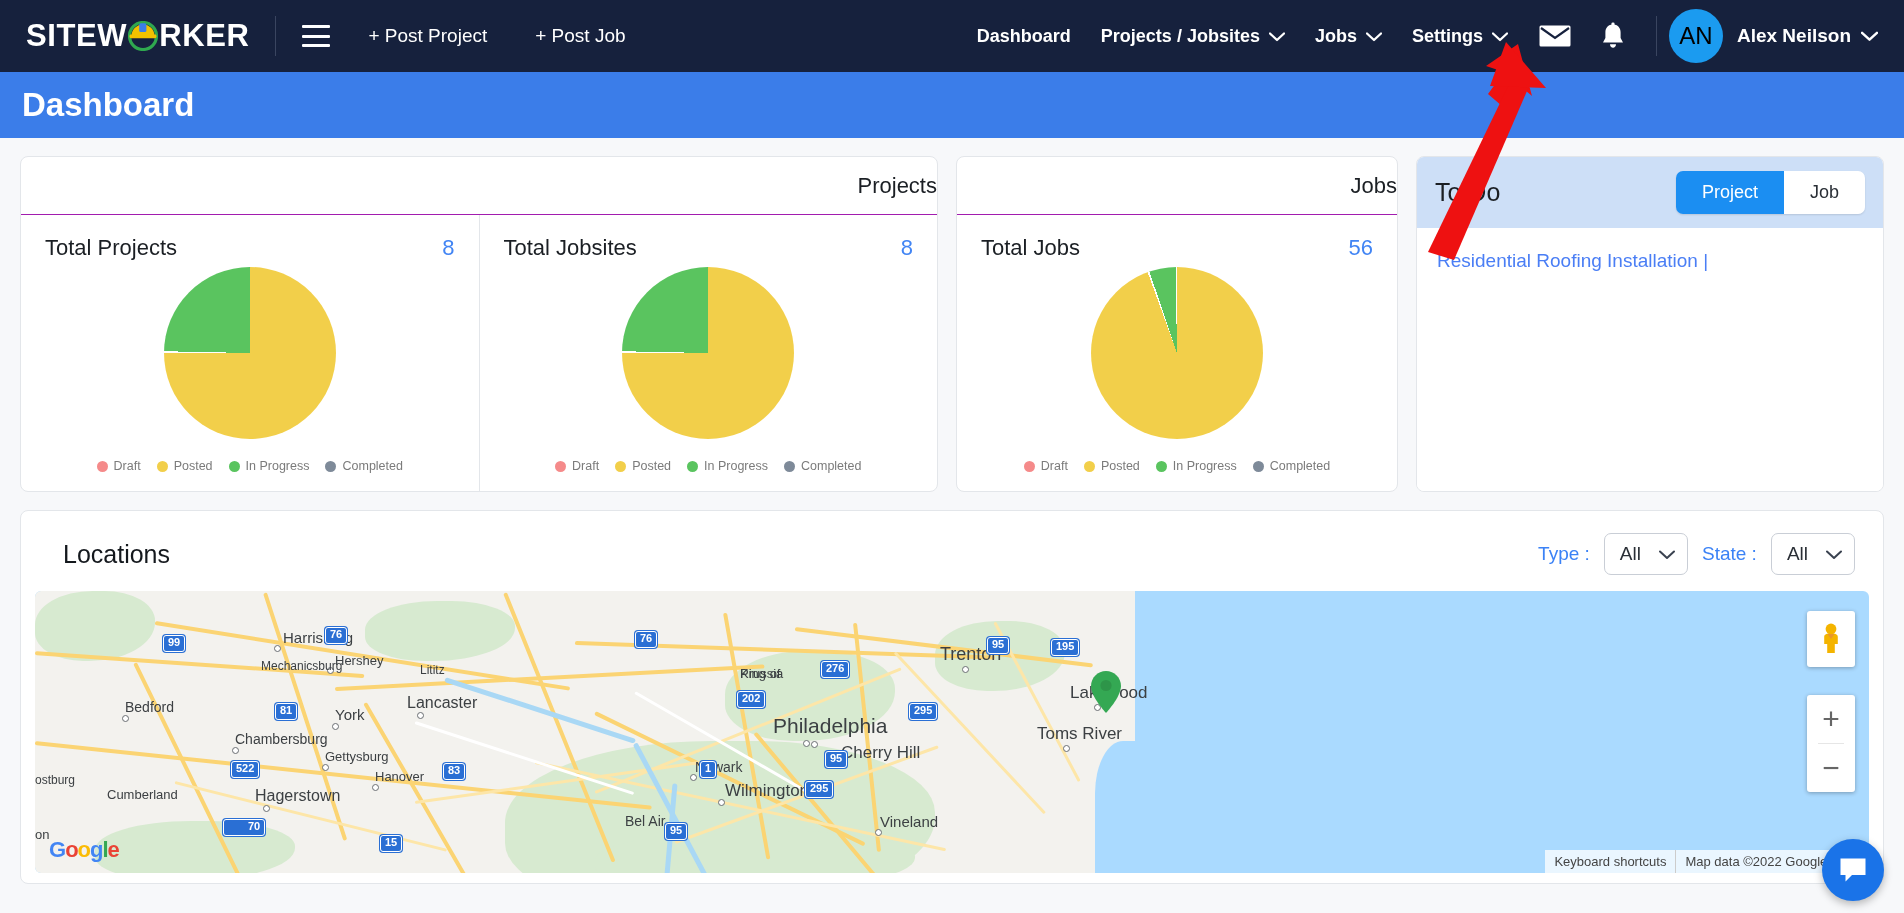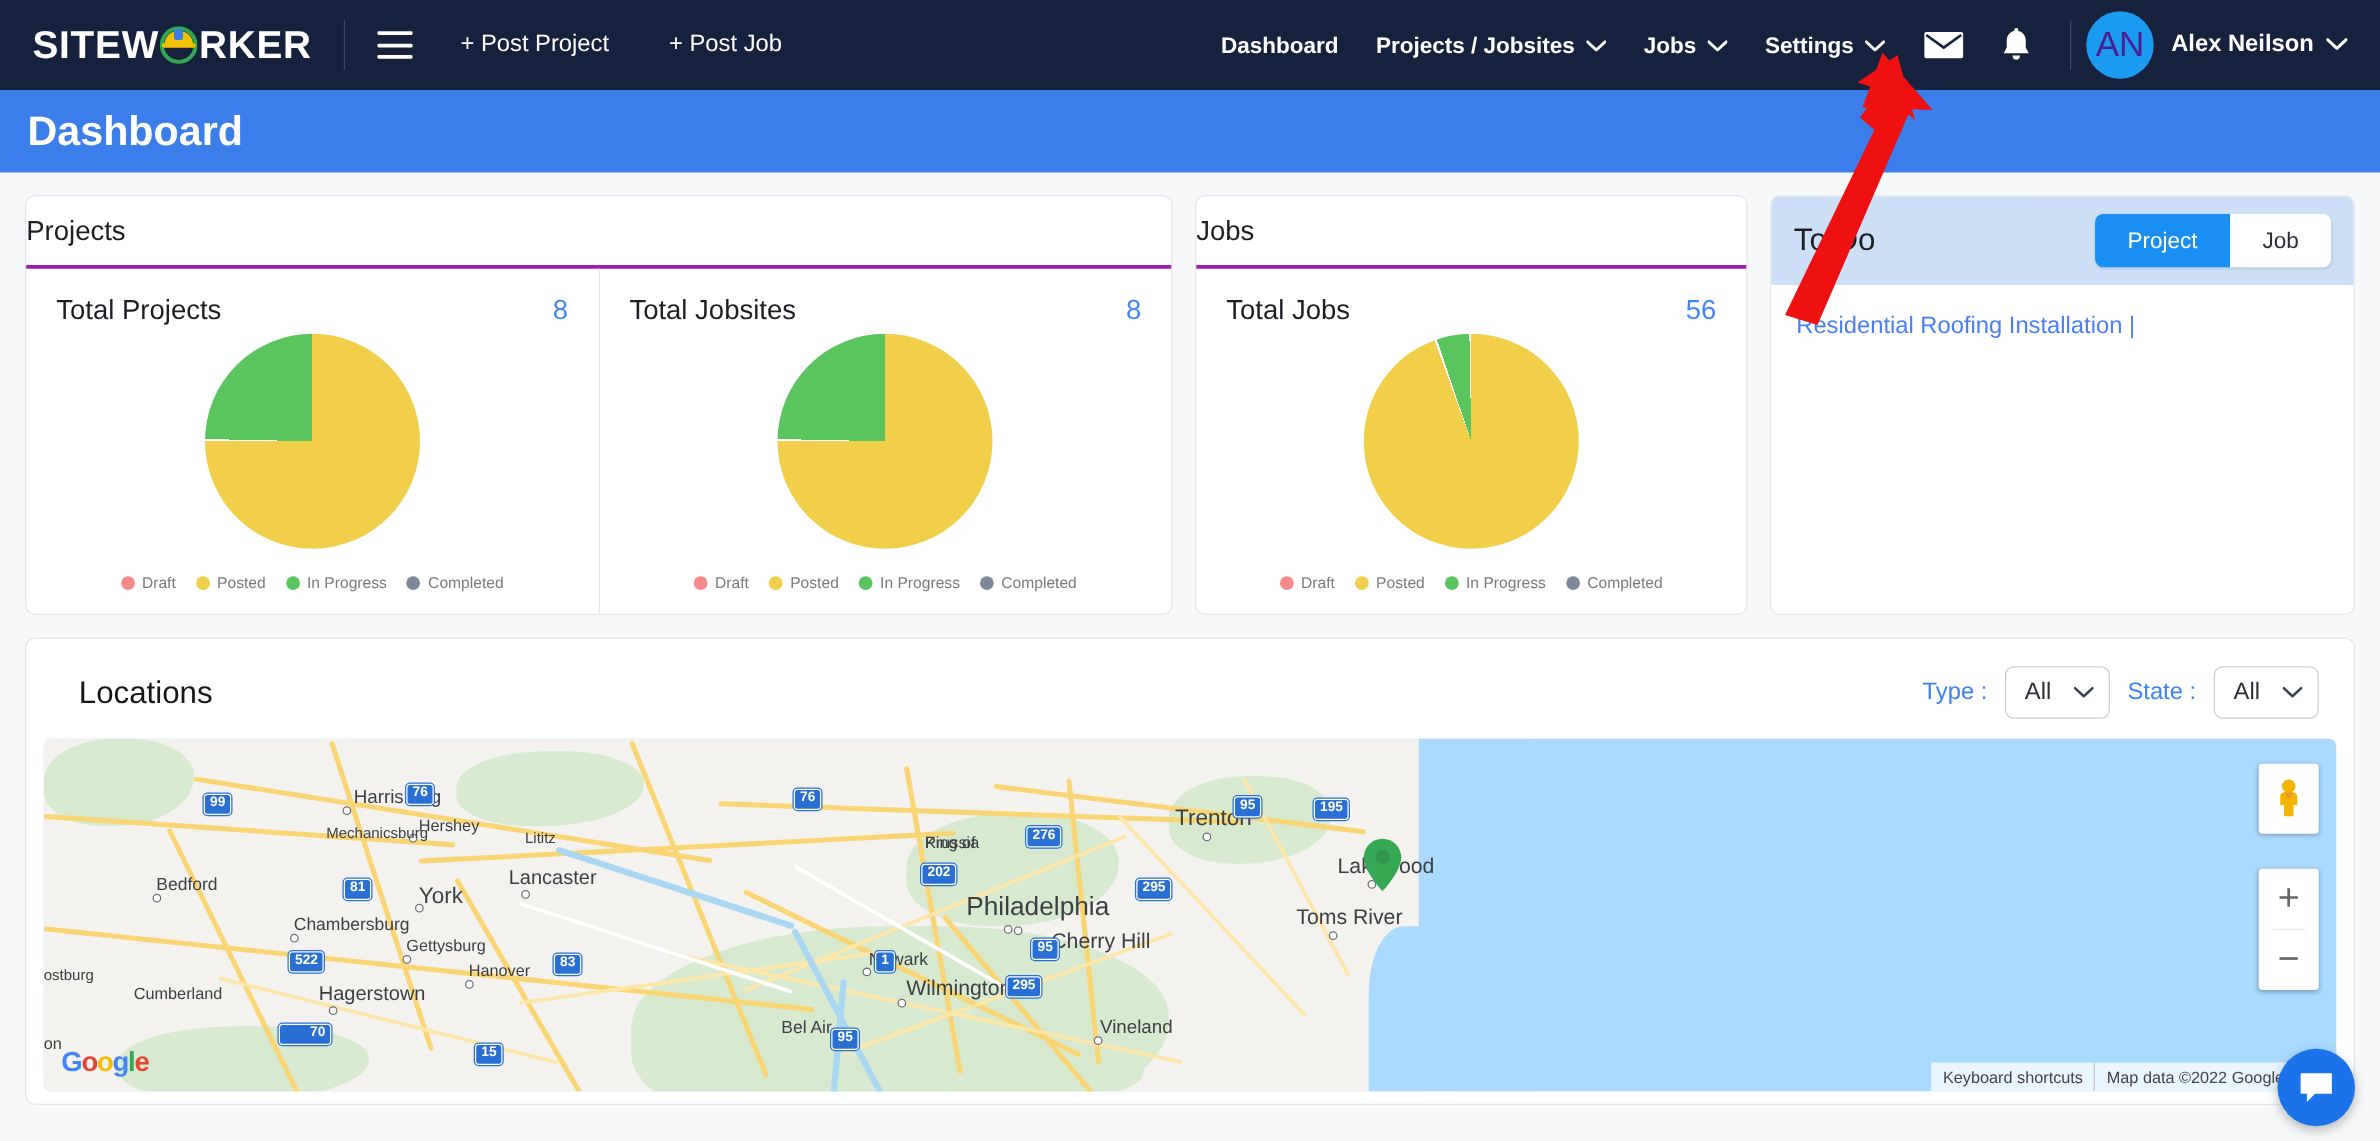--- a/index.html
+++ b/index.html
@@ -77,22 +77,22 @@
     margin-right: 28px;
     cursor: pointer;
     display: flex;
     align-items: center;
   }
   .nav-divider2 { width: 1px; height: 40px; background: #3a4560; margin: 0 12px 0 2px; }
   .avatar {
     width: 54px; height: 54px;
     border-radius: 50%;
     background: #1b9bf0;
-    color: #4c1d95;
-    font-size: 28px;
+    color: #000000;
+    font-size: 24px;
     font-weight: 500;
     display: flex; align-items: center; justify-content: center;
     margin-right: 14px;
   }
   .user-name {
     color: #ffffff; font-size: 19px; font-weight: 600;
     display: flex; align-items: center; gap: 10px; cursor: pointer;
     white-space: nowrap;
   }
 
@@ -114,22 +114,22 @@
   .main { padding: 18px 20px 0 20px; }
   .top-row { display: flex; gap: 18px; align-items: stretch; }
 
   .card {
     background: #ffffff;
     border: 1px solid #e3e6ea;
     border-radius: 8px;
   }
   .card-head {
     height: 58px;
-    display: flex; align-items: center; justify-content: flex-start;
-    border-bottom: 3px solid #a21caf;
+    display: flex; align-items: center; justify-content: flex-end;
+    border-bottom: 1px solid #a21caf;
   }
   .card-head-title { font-size: 22px; color: #1b1f24; font-weight: 400; }
 
   .panels { display: flex; }
   .panel { flex: 1; padding: 20px 24px 18px 24px; }
   .panel + .panel { border-left: 1px solid #e3e6ea; }
   .panel-top {
     display: flex; align-items: baseline; justify-content: space-between;
     margin-bottom: 6px;
   }
@@ -622,21 +622,21 @@
 
       <div id="map-cities">
           <div class="city-label" style="left: 248px; top: 38px; font-size: 15px; font-weight: 400;">Harrisburg</div>
           <div class="city-dot" style="left: 239px; top: 54px;"></div>
           <div class="city-label" style="left: 300px; top: 62px; font-size: 13px; font-weight: 400;">Hershey</div>
           <div class="city-dot" style="left: 292px; top: 76px;"></div>
           <div class="city-label" style="left: 385px; top: 72px; font-size: 12px; font-weight: 400;">Lititz</div>
           <div class="city-label" style="left: 226px; top: 68px; font-size: 12px; font-weight: 400;">Mechanicsburg</div>
           <div class="city-label" style="left: 372px; top: 103px; font-size: 16px; font-weight: 400;">Lancaster</div>
           <div class="city-dot" style="left: 382px; top: 121px;"></div>
-          <div class="city-label" style="left: 300px; top: 115px; font-size: 18px; font-weight: 400;">York</div>
+          <div class="city-label" style="left: 300px; top: 115px; font-size: 15px; font-weight: 400;">York</div>
           <div class="city-dot" style="left: 297px; top: 132px;"></div>
           <div class="city-label" style="left: 90px; top: 108px; font-size: 14px; font-weight: 400;">Bedford</div>
           <div class="city-dot" style="left: 87px; top: 124px;"></div>
           <div class="city-label" style="left: 200px; top: 140px; font-size: 14px; font-weight: 400;">Chambersburg</div>
           <div class="city-dot" style="left: 197px; top: 156px;"></div>
           <div class="city-label" style="left: 290px; top: 158px; font-size: 13px; font-weight: 400;">Gettysburg</div>
           <div class="city-dot" style="left: 287px; top: 173px;"></div>
           <div class="city-label" style="left: 340px; top: 178px; font-size: 13px; font-weight: 400;">Hanover</div>
           <div class="city-dot" style="left: 337px; top: 193px;"></div>
           <div class="city-label" style="left: 220px; top: 196px; font-size: 16px; font-weight: 400;">Hagerstown</div>

